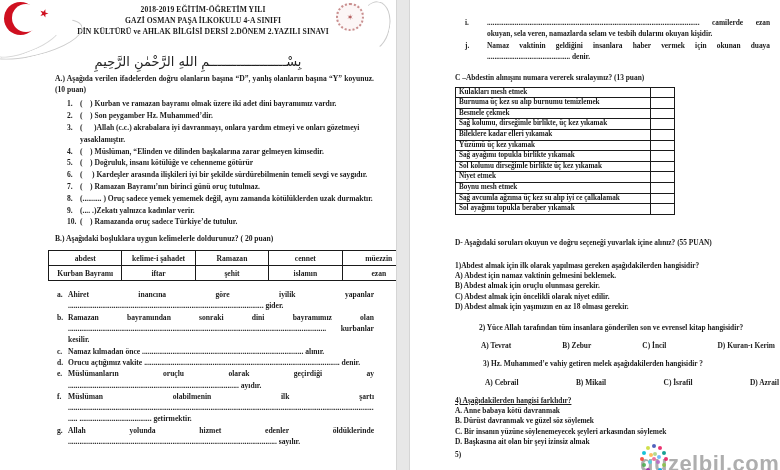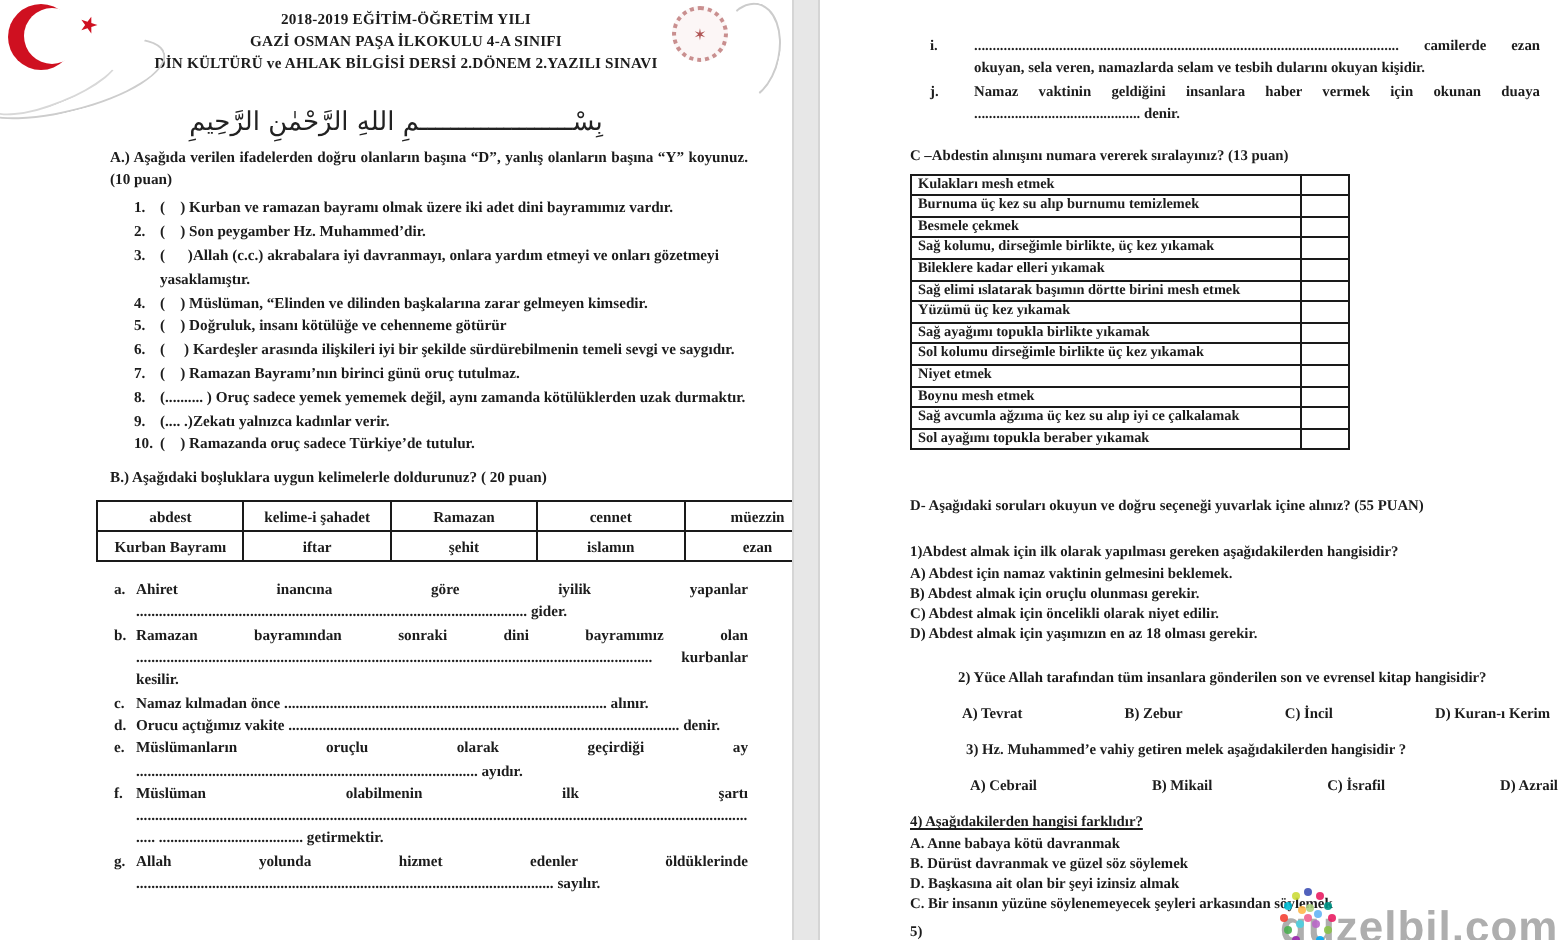--- a/index.html
+++ b/index.html
@@ -181,24 +181,20 @@
         </div>
       <div class="c-row">
           <div class="c-cell">Sağ kolumu, dirseğimle birlikte, üç kez yıkamak</div>
           <div class="c-box"></div>
         </div>
       <div class="c-row">
           <div class="c-cell">Bileklere kadar elleri yıkamak</div>
           <div class="c-box"></div>
         </div>
       <div class="c-row">
-          <div class="c-cell">Sağ elimi ıslatarak başımın dörtte birini mesh etmek</div>
-          <div class="c-box"></div>
-        </div>
-      <div class="c-row">
           <div class="c-cell">Yüzümü üç kez yıkamak</div>
           <div class="c-box"></div>
         </div>
       <div class="c-row">
           <div class="c-cell">Sağ ayağımı topukla birlikte yıkamak</div>
           <div class="c-box"></div>
         </div>
       <div class="c-row">
           <div class="c-cell">Sol kolumu dirseğimle birlikte üç kez yıkamak</div>
           <div class="c-box"></div>
@@ -248,22 +244,22 @@
         <span>B) Mikail</span>
         <span>C) İsrafil</span>
         <span>D) Azrail</span>
       </div>
     </div>
 
     <div class="qb-4">
       <p class="q-text q-underline">4) Aşağıdakilerden hangisi farklıdır?</p>
       <p class="q-opt">A. Anne babaya kötü davranmak</p>
       <p class="q-opt">B. Dürüst davranmak ve güzel söz söylemek</p>
+      <p class="q-opt">C. Bir insanın yüzüne söylenemeyecek şeyleri arkasından söylemek</p>
       <p class="q-opt">D. Başkasına ait olan bir şeyi izinsiz almak</p>
-      <p class="q-opt">C. Bir insanın yüzüne söylenemeyecek şeyleri arkasından söylemek</p>
     </div>
 
     <p class="q5-label">5)</p>
 
   </div>
 </div>
 
 <div class="wm-text">guzelbil.com</div>
 <div class="wm-logo"></div>
 

